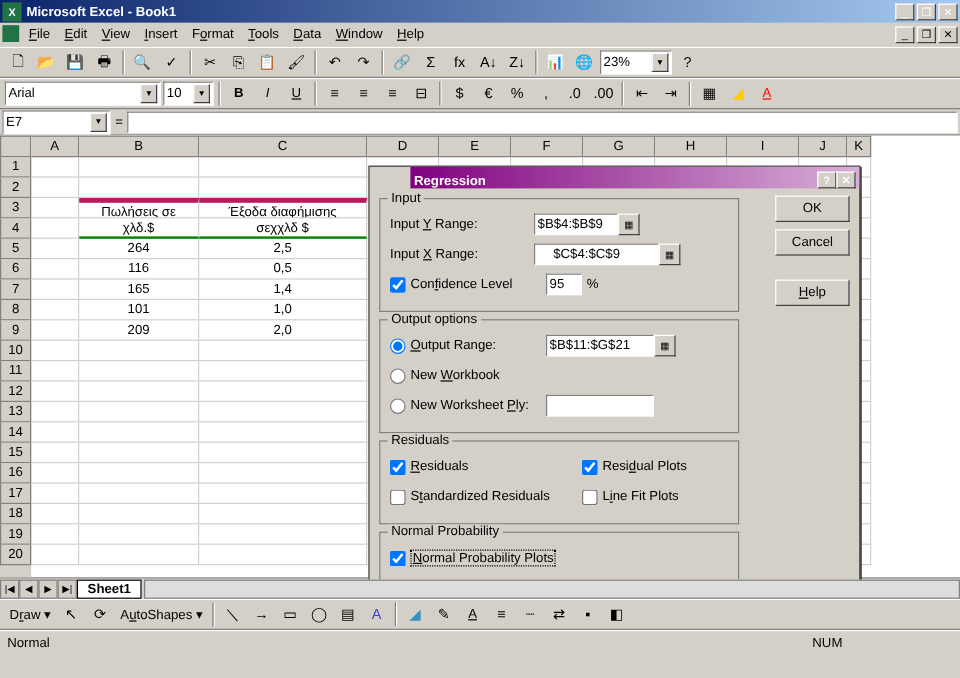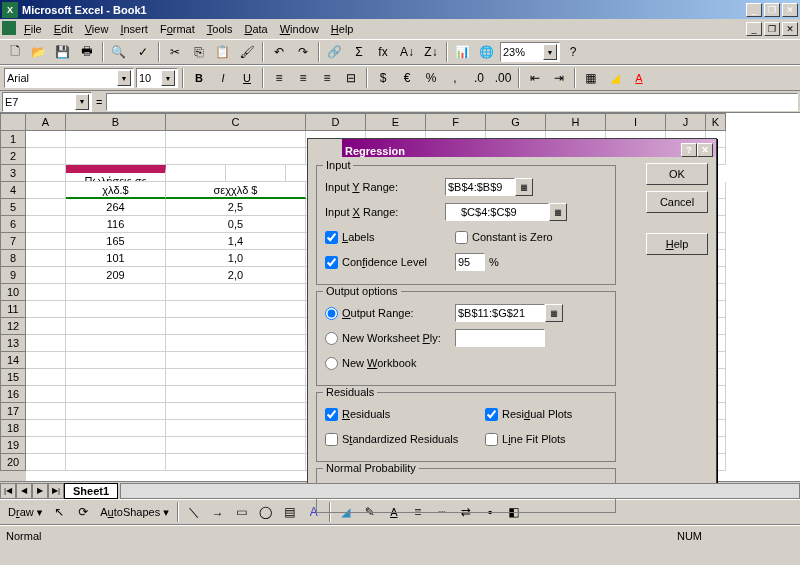--- a/index.html
+++ b/index.html
@@ -23,21 +23,21 @@
 .namebox { width: 90px; }
 .sheet-area { position: relative; height: 368px; background: white; display: flex; }
 .rowheads { width: 26px; background: #d4d0c8; }
 .corner { height: 18px; border: 1px solid #808080; background: #d4d0c8; }
 .rowhead { height: 17px; border: 1px solid #808080; border-top: none; text-align: center; line-height: 16px; background: #d4d0c8; }
 .cols { flex: 1; overflow: hidden; }
 .colheadrow { height: 18px; display: flex; }
 .colhead { border: 1px solid #808080; border-left: none; text-align: center; line-height: 16px; background: #d4d0c8; }
 .datarow { height: 17px; display: flex; }
 .cell { border-right: 1px solid #d0d0d0; border-bottom: 1px solid #d0d0d0; padding: 0 3px; text-align: center; line-height: 16px; overflow: hidden; white-space: nowrap; }
-.greenborder-top { border-top: 8px solid #be185d; }
+.greenborder-top { border-top: 4px solid #be185d; }
 .greenborder-bot { border-bottom: 2px solid #008000; }
 .dialog { position: absolute; left: 307px; top: 138px; width: 410px; height: 350px; background: #d4d0c8; border: 1px solid #404040; box-shadow: 1px 1px 0 #000; }
 .dlg-title { height: 18px; background: linear-gradient(to right, #80007f, #d8b0d8); color: white; display: flex; align-items: flex-end; padding: 0 3px; font-weight: bold; margin-left: 34px; }
 .dlg-title .spacer { flex: 1; }
 .dlg-body { padding: 8px; position: relative; height: calc(100% - 18px); }
 .groupbox { border: 1px solid #808080; border-radius: 0; padding: 10px 8px 8px 8px; margin-bottom: 6px; position: relative; }
 .groupbox > .legend { position: absolute; top: -7px; left: 6px; background: #d4d0c8; padding: 0 3px; }
 .fld-row { display: flex; align-items: center; height: 22px; margin-bottom: 3px; }
 .fld-label { width: 120px; }
 .textfield { background: white; border: 1px solid; border-color: #808080 #fff #fff #808080; height: 18px; padding: 0 2px; font-size: 11px; }
@@ -228,20 +228,21 @@
           <div class="cell" style="width: 60px;"></div>
           <div class="cell" style="width: 60px;"></div>
           <div class="cell" style="width: 60px;"></div>
           <div class="cell" style="width: 60px;"></div>
           <div class="cell" style="width: 40px;"></div>
           <div class="cell" style="width: 20px;"></div>
         </div>
         <div class="datarow">
           <div class="cell" style="width: 40px;"></div>
           <div class="cell greenborder-top" style="width: 100px;">Πωλήσεις σε</div>
+          <div class="cell greenborder-top" style="width: 140px;">Έξοδα διαφήμισης</div>
           <div class="cell" style="width: 60px;"></div>
           <div class="cell" style="width: 60px;"></div>
           <div class="cell" style="width: 60px;"></div>
           <div class="cell" style="width: 60px;"></div>
           <div class="cell" style="width: 60px;"></div>
           <div class="cell" style="width: 60px;"></div>
           <div class="cell" style="width: 40px;"></div>
           <div class="cell" style="width: 20px;"></div>
         </div>
         <div class="datarow">
@@ -491,59 +492,49 @@
         <div class="refbtn">▦</div>
       </div>
       <div class="fld-row">
         <div class="fld-label">Input <u>X</u> Range:</div>
         <input class="textfield" style="width: 104px; padding-left: 15px;" value="$C$4:$C$9">
         <div class="refbtn">▦</div>
       </div>
       <div class="fld-row">
         <label class="chk" style="width:130px">
             <input type="checkbox" checked="" style="">
-            <span><u>L</u>abels</span>
-          </label>
-        <label class="chk">
-            <input type="checkbox" style="">
-            <span>Constant is Zero</span>
-          </label>
-      </div>
-      <div class="fld-row">
-        <label class="chk" style="width:130px">
-            <input type="checkbox" checked="" style="">
             <span>Con<u>f</u>idence Level</span>
           </label>
         <input class="textfield" style="width: 30px;" value="95">
         <span style="margin-left:4px">%</span>
       </div>
     </div>
 
     <div class="groupbox" style="width:300px">
       <div class="legend">Output options</div>
       <div class="fld-row">
         <label class="chk" style="width:130px">
             <input type="radio" name="out" checked="" style="">
             <span><u>O</u>utput Range:</span>
           </label>
         <input class="textfield" style="width: 90px;" value="$B$11:$G$21">
         <div class="refbtn">▦</div>
       </div>
       <div class="fld-row">
+        <label class="chk">
+            <input type="radio" name="out" style="">
+            <span>New <u>W</u>orkbook</span>
+          </label>
+      </div>
+      <div class="fld-row">
         <label class="chk" style="width:130px">
             <input type="radio" name="out" style="">
             <span>New Worksheet <u>P</u>ly:</span>
           </label>
         <input class="textfield" style="width: 90px;">
-      </div>
-      <div class="fld-row">
-        <label class="chk">
-            <input type="radio" name="out" style="">
-            <span>New <u>W</u>orkbook</span>
-          </label>
       </div>
     </div>
 
     <div class="groupbox" style="width:300px">
       <div class="legend">Residuals</div>
       <div class="fld-row">
         <label class="chk" style="width:160px">
             <input type="checkbox" checked="" style="">
             <span><u>R</u>esiduals</span>
           </label>

